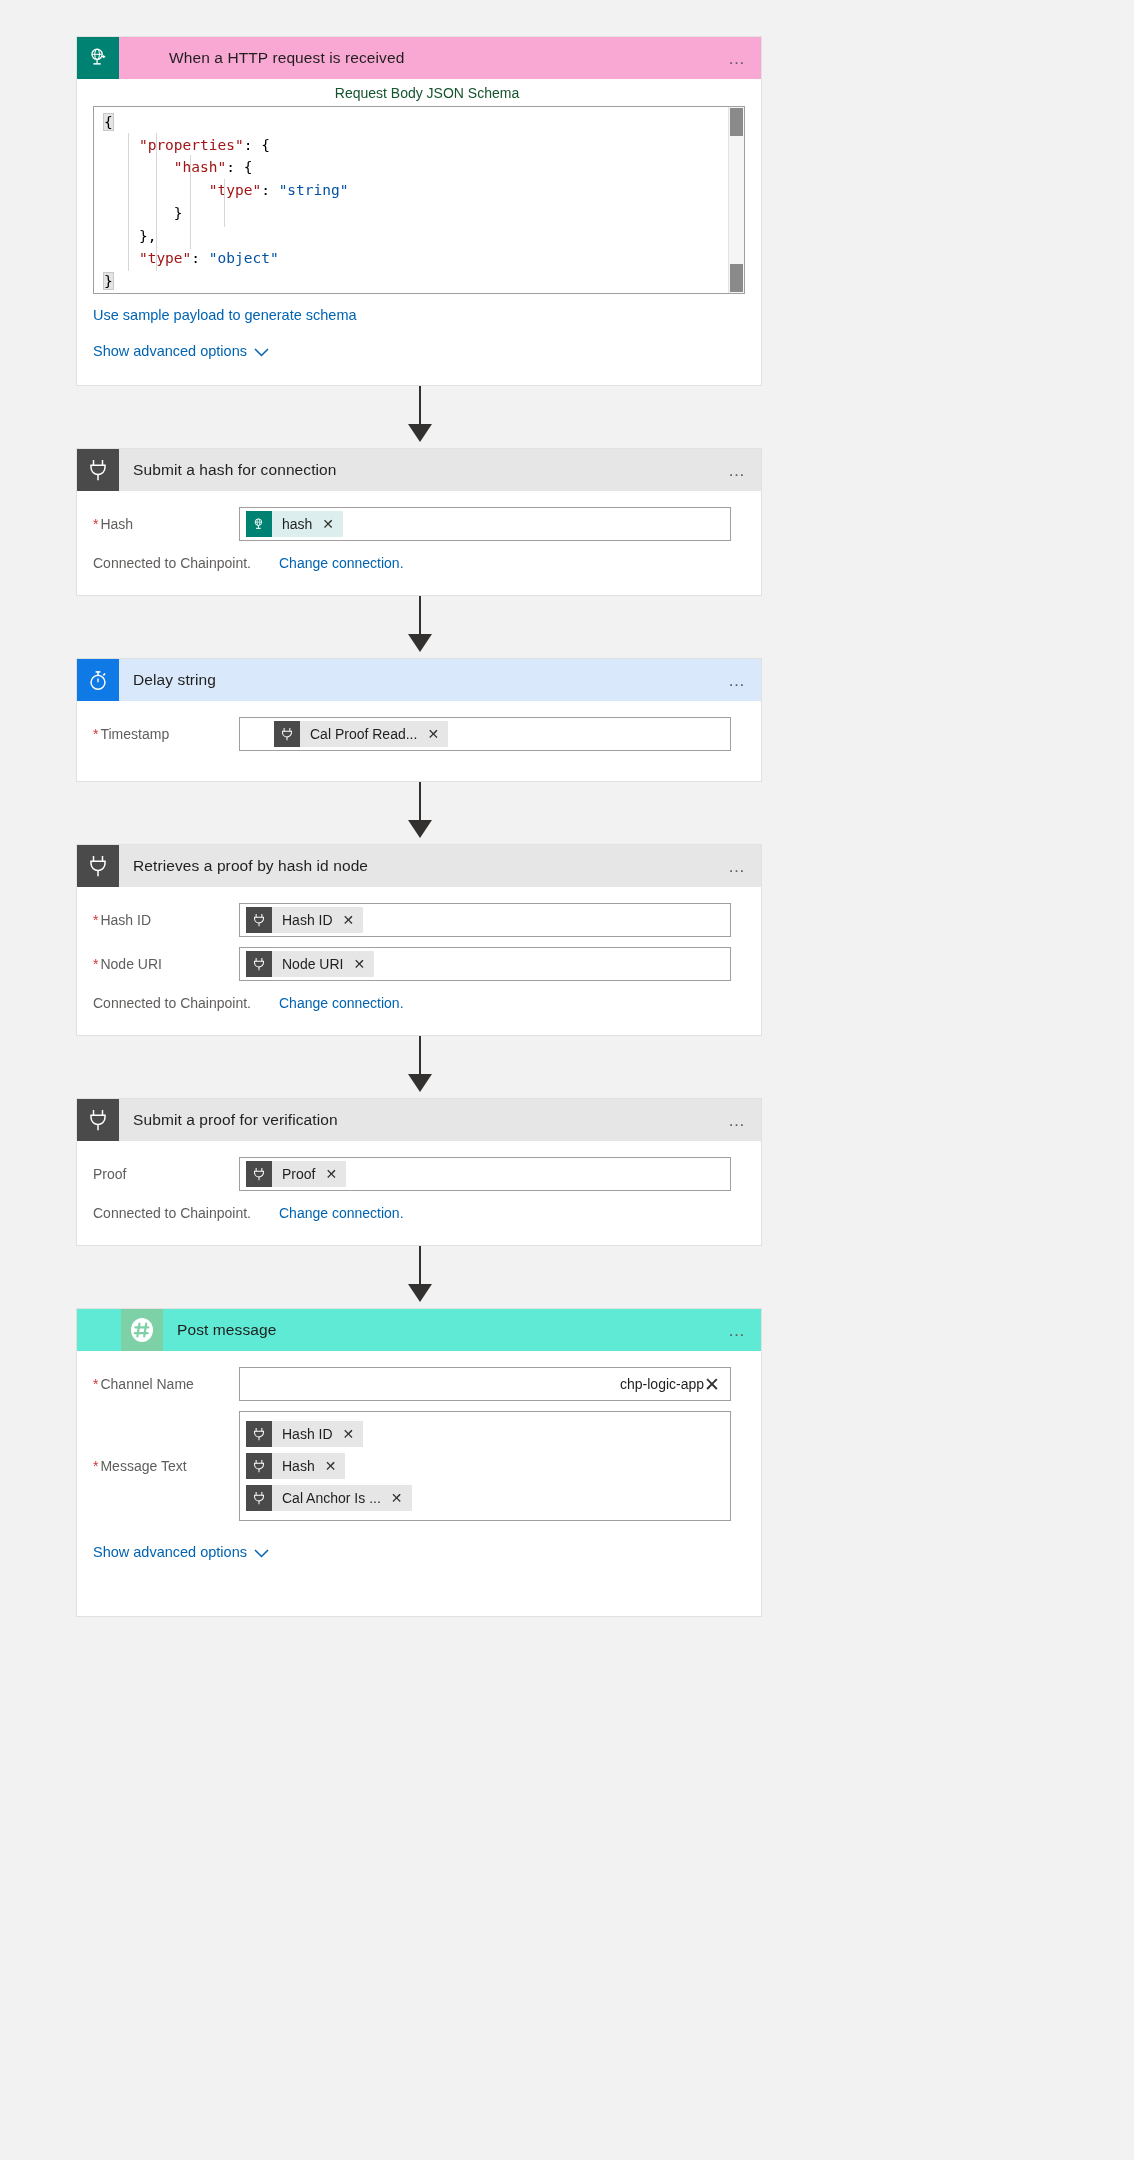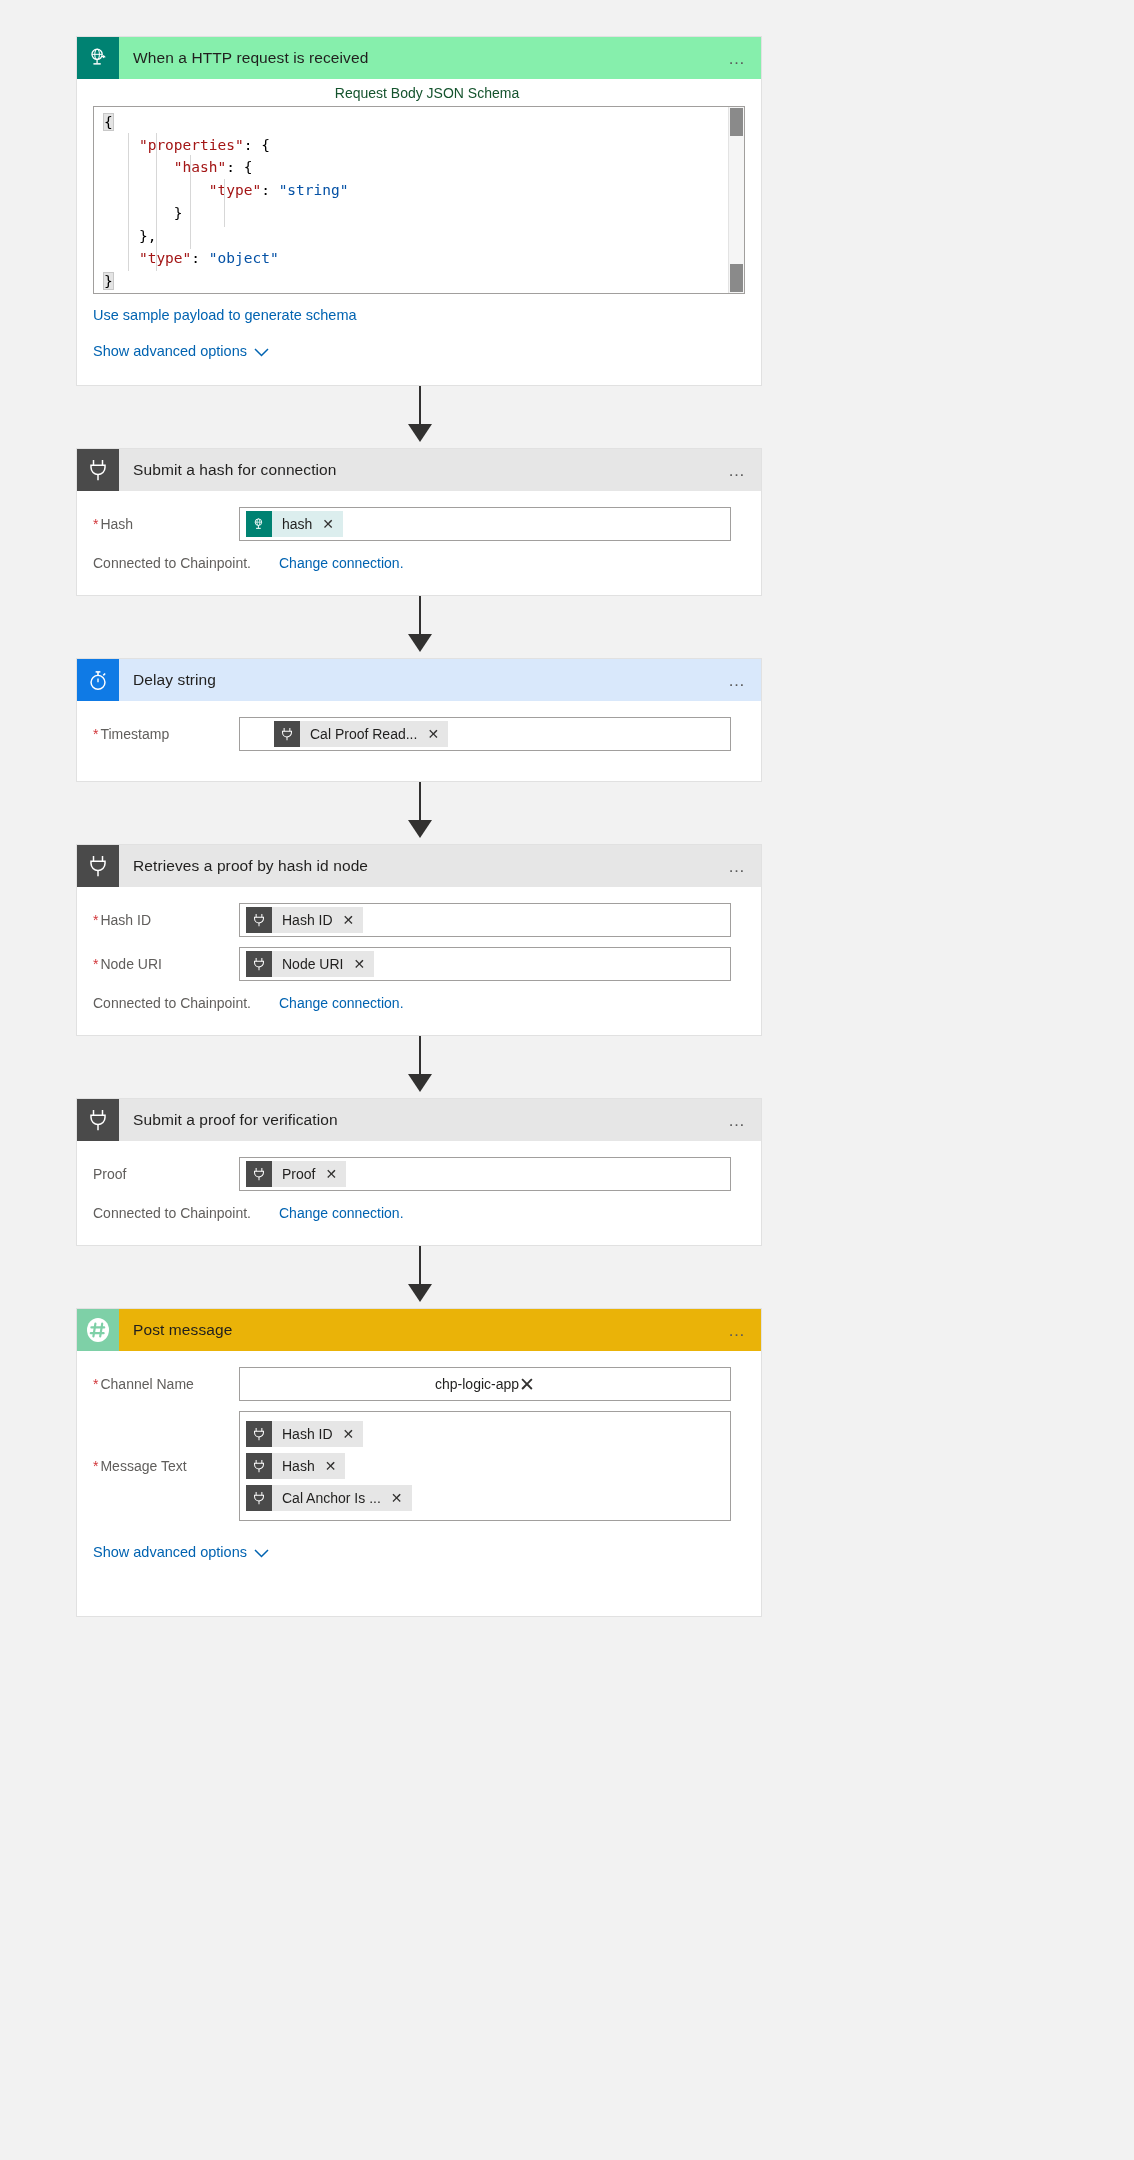--- a/index.html
+++ b/index.html
@@ -68,27 +68,27 @@
     top: 50%;
     transform: translateY(-50%);
     font-size: 17px;
     letter-spacing: 2px;
     color: #5a5a5a;
     line-height: 1;
     user-select: none;
   }
 
   
-  .hdr-http   { background: #86efac; }
+  .hdr-http   { background: #f9a8d4; gap: 36px; }
   .ico-http   { background: #008272; }
   .hdr-conn   { background: #e6e6e6; }
   .ico-conn   { background: #4a4a4a; }
   .hdr-delay  { background: #d9e8fb; }
   .ico-delay  { background: #0f7ae5; }
-  .hdr-slack  { background: #eab308; }
+  .hdr-slack  { background: #5eead4; padding-left: 44px; }
   .ico-slack  { background: #7ed0a7; }
 
   .card-body { padding: 0; }
 
   
   .row {
     display: flex;
     align-items: center;
     padding: 0 0 0 16px;
     min-height: 30px;
@@ -186,21 +186,21 @@
     box-sizing: border-box;
     padding: 0 6px 0 6px;
   }
   .field-multi {
     height: auto;
     min-height: 96px;
     display: block;
     padding: 6px 6px 6px 6px;
   }
   .field-plain {
-    justify-content: center;
+    justify-content: flex-end;
     padding-left: 10px;
   }
   .field-value { font-size: 14px; color: #201f1e; }
 
   .token {
     display: inline-flex;
     align-items: center;
     height: 26px;
     margin: 3px 0;
     max-width: 100%;

